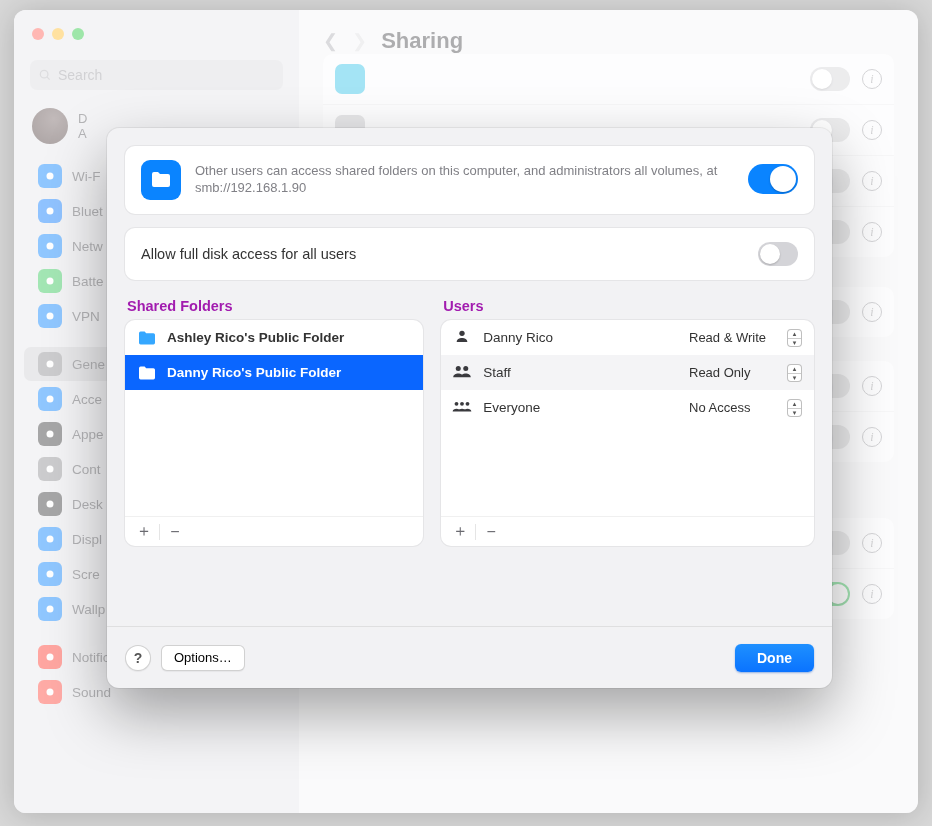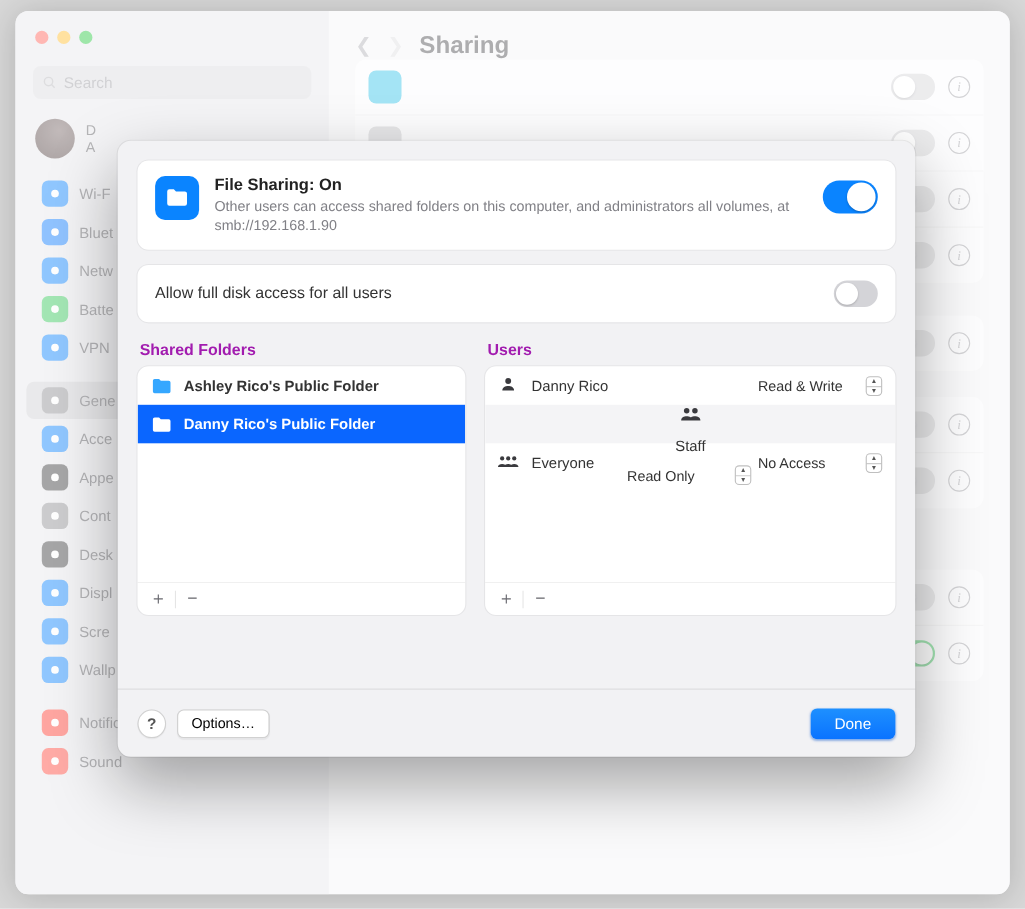--- a/index.html
+++ b/index.html
@@ -69,37 +69,37 @@
   .cols{ display:flex; gap:18px; margin-top:18px; height:248px;}
   .col{ flex:1; display:flex; flex-direction:column;}
   .col h3{ font-size:14.5px; font-weight:600; margin:0 2px 6px; color:#a21caf;}
   .listbox{ flex:1; background:#fff; border-radius:10px; box-shadow:0 0 0 1px rgba(0,0,0,0.05); display:flex; flex-direction:column; overflow:hidden;}
   .lb-rows{ flex:1; overflow:auto;}
   .sf-row{ display:flex; align-items:center; gap:10px; padding:0 12px; height:35px; font-size:13.5px;font-weight:bold;}
   .sf-row.sel{ background:#0a66ff; color:#fff;} .sf-row.sel .foldericon path{fill:#fff;}
   .foldericon{width:20px;height:16px;flex-shrink:0;}
 
   .u-row{ display:flex; align-items:center; gap:10px; padding:0 10px; height:35px; font-size:13.5px;}
-  .u-row.alt{ background:#f4f4f6;flex-direction:column;}
+  .u-row.alt{ background:#f4f4f6;}
   .u-ic{ width:22px; text-align:center; color:#434348; font-size:15px;}
   .u-name{ flex:1;}
   .u-perm{ width:115px; display:flex; align-items:center; justify-content:space-between; font-size:13px; padding-right:2px;}
   .stepper{ width:15px; height:18px; border:1px solid rgba(0,0,0,0.25); border-radius:4px; display:flex; flex-direction:column; background:#fff;}
   .stepper div{flex:1; font-size:7px; line-height:8px; text-align:center; color:#555;}
   .stepper div:first-child{border-bottom:1px solid rgba(0,0,0,0.2);}
 
   .lb-foot{ height:30px; border-top:1px solid rgba(0,0,0,0.06); display:flex; align-items:center; padding:0 6px; gap:2px;}
   .pm-btn{ width:26px; height:22px; display:flex; align-items:center; justify-content:center; font-size:16px; color:#6a6a70; border-radius:4px;}
   .pm-sep{width:1px;height:16px;background:rgba(0,0,0,0.1);}
 
   .sheet-foot{ height:62px; border-top:1px solid rgba(0,0,0,0.08); display:flex; align-items:center; padding:0 18px; gap:10px;}
   .help-btn{ width:26px;height:26px;border-radius:50%;background:#fff;border:1px solid rgba(0,0,0,0.18);box-shadow:0 1px 1px rgba(0,0,0,0.05);font-size:14px;font-weight:600;color:#555;display:flex;align-items:center;justify-content:center;}
   .opt-btn{ height:26px; padding:0 12px; border-radius:6px; background:#fff; border:1px solid rgba(0,0,0,0.18);box-shadow:0 1px 1px rgba(0,0,0,0.05); font-size:13px;}
   .spacer{flex:1;}
-  .done-btn{ height:28px; padding:0 22px; border-radius:6px; background:linear-gradient(#1e90ff,#0a73ff); color:#fff; font-size:14px; font-weight:400; border:none; box-shadow:0 1px 2px rgba(0,80,200,0.4);}
+  .done-btn{ height:28px; padding:0 22px; border-radius:6px; background:linear-gradient(#1e90ff,#0a73ff); color:#fff; font-size:14px; font-weight:700; border:none; box-shadow:0 1px 2px rgba(0,80,200,0.4);}
 </style>
 </head>
 <body>
 
 <div class="bgwindow">
   <div class="traffic">
     <span class="tl-red"></span>
     <span class="tl-yel"></span>
     <span class="tl-grn"></span>
   </div>
@@ -327,21 +327,20 @@
 <div class="sheet">
   <div class="sheet-body">
 
     <div class="card fs-card">
       <div class="fs-icon">
         <svg width="24" height="24" viewBox="0 0 24 24" fill="#fff">
             <path d="M3 6a2 2 0 0 1 2-2h4l2 2h8a2 2 0 0 1 2 2v9a2 2 0 0 1-2 2H5a2 2 0 0 1-2-2V6z"></path>
           </svg>
       </div>
       <div class="fs-text">
-        <h2>File Sharing: On</h2>
         <p>Other users can access shared folders on this computer, and administrators all volumes, at smb://192.168.1.90</p>
       </div>
       <div class="switch"></div>
     </div>
 
     <div class="card fda-card">
       <div class="lbl">Allow full disk access for all users</div>
       <div class="sm-switch"></div>
     </div>
 

